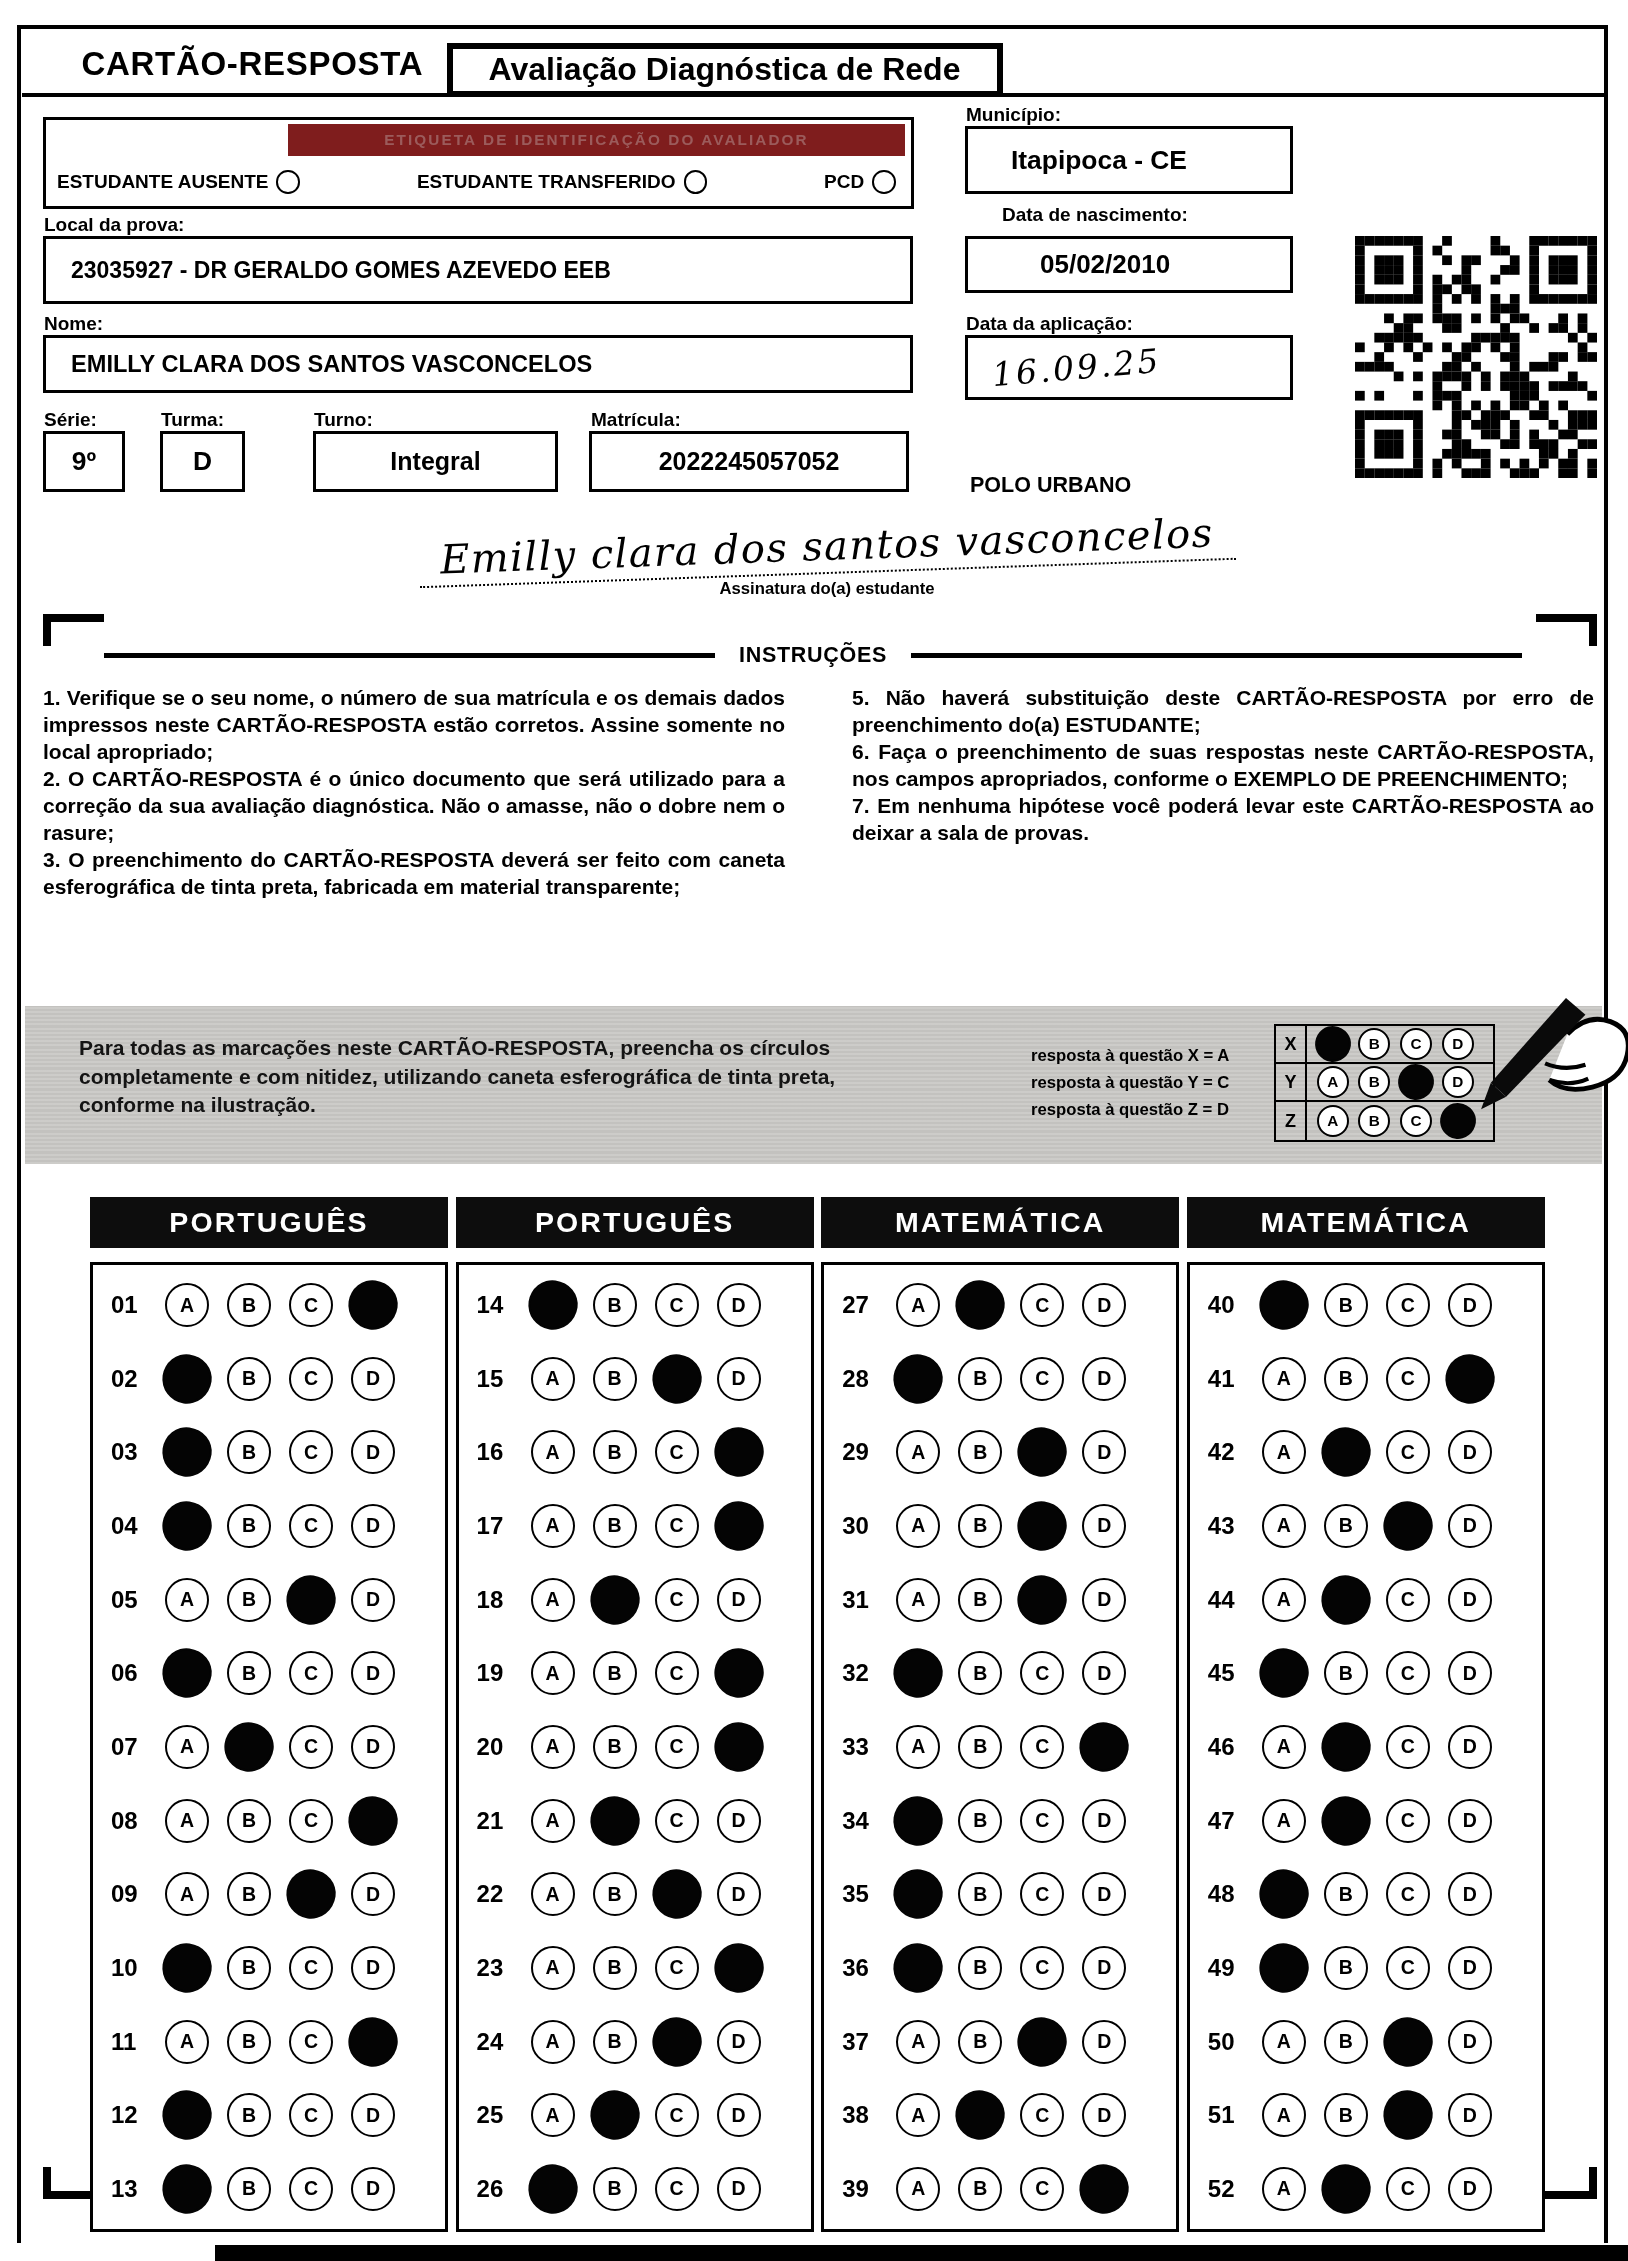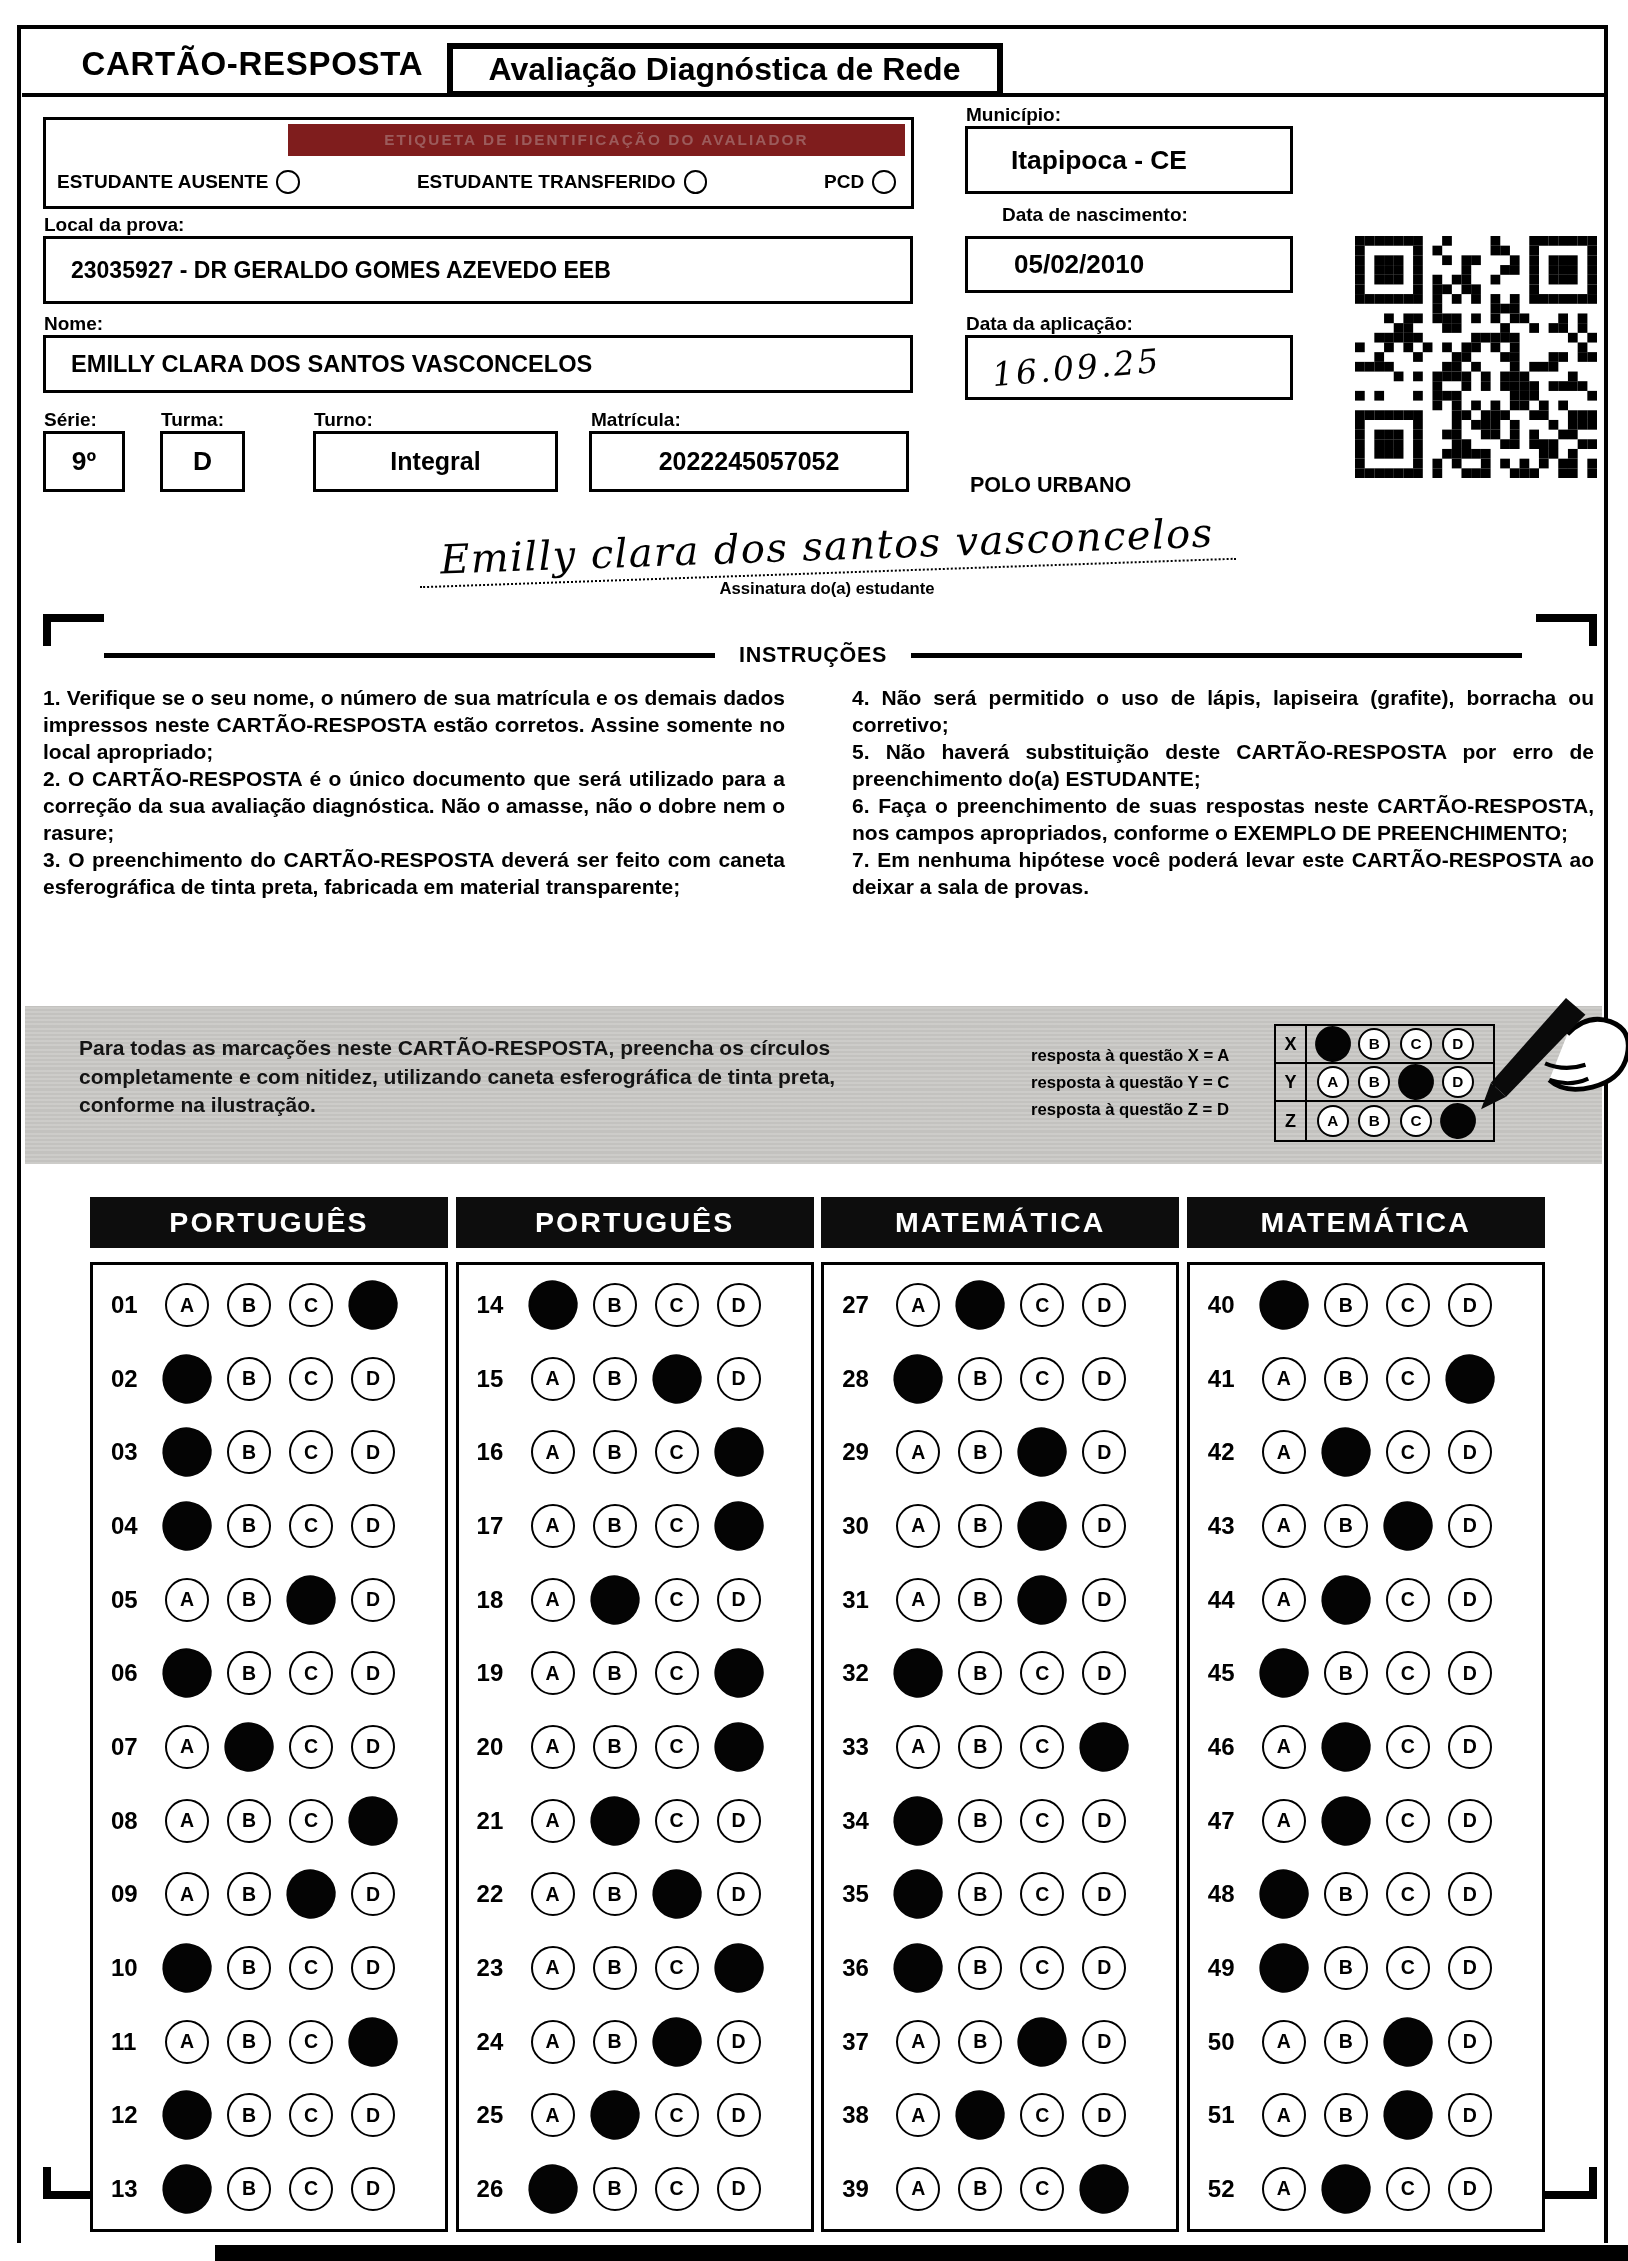--- a/index.html
+++ b/index.html
@@ -33,21 +33,21 @@
   
   .fld-label { position:absolute; font-size:19px; font-weight:bold; }
   .fld-box { position:absolute; border:3.5px solid #000; display:flex; align-items:center; font-weight:bold; background:#fff; }
   .lab-local { left:44px; top:214px; }          .box-local { left:43px; top:236px; width:870px; height:68px; font-size:23px; padding-left:25px; }
   .lab-nome { left:44px; top:313px; }           .box-nome { left:43px; top:335px; width:870px; height:58px; font-size:23.6px; padding-left:25px; }
   .lab-serie { left:44px; top:409px; }          .box-serie { left:43px; top:431px; width:82px; height:61px; justify-content:center; font-size:26.4px; }
   .lab-turma { left:161px; top:409px; }         .box-turma { left:160px; top:431px; width:85px; height:61px; justify-content:center; font-size:26.4px; }
   .lab-turno { left:314px; top:409px; }         .box-turno { left:313px; top:431px; width:245px; height:61px; justify-content:center; font-size:25px; }
   .lab-matricula { left:591px; top:409px; }     .box-matricula { left:589px; top:431px; width:320px; height:61px; justify-content:center; font-size:25px; }
   .lab-municipio { left:966px; top:104px; }    .box-municipio { left:965px; top:126px; width:328px; height:68px; font-size:26.4px; padding-left:43px; }
-  .lab-nascimento { left:966px; top:204px;margin-left:36px; }   .box-nascimento { left:965px; top:236px; width:328px; height:57px; font-size:26px; padding-left:46px; }
+  .lab-nascimento { left:966px; top:204px;margin-left:36px; }   .box-nascimento { left:965px; top:236px; width:328px; height:57px; font-size:26px; padding-left:72px; }
   .lab-aplicacao { left:966px; top:313px; }    .box-aplicacao { left:965px; top:335px; width:328px; height:65px; }
   .hand-date { font-family:"DejaVu Serif", serif; font-style:italic; font-weight:normal; font-size:33px;
                transform:rotate(-5deg); margin-left:23.6px; letter-spacing:2.8px; }
   .polo { position:absolute; left:970px; top:473px; font-size:21.5px; font-weight:bold; }
 
   
   .qr { position:absolute; left:1355px; top:236px; width:242px; height:242px; }
   .qr svg { width:100%; height:100%; }
   .qr rect { fill:#000; }
 
@@ -492,21 +492,20 @@
   <div class="inst-header">
     <span class="inst-title">INSTRUÇÕES</span>
   </div>
   <div class="inst-cols">
     <div class="inst-col">
         <p class="inst-p">1. Verifique se o seu nome, o número de sua matrícula e os demais dados impressos neste CARTÃO-RESPOSTA estão corretos. Assine somente no local apropriado;</p>
         <p class="inst-p">2. O CARTÃO-RESPOSTA é o único documento que será utilizado para a correção da sua avaliação diagnóstica. Não o amasse, não o dobre nem o rasure;</p>
         <p class="inst-p">3. O preenchimento do CARTÃO-RESPOSTA deverá ser feito com caneta esferográfica de tinta preta, fabricada em material transparente;</p>
       </div>
     <div class="inst-col">
-        <p class="inst-p">4. Não será permitido o uso de lápis, lapiseira (grafite), borracha ou corretivo;</p>
         <p class="inst-p">5. Não haverá substituição deste CARTÃO-RESPOSTA por erro de preenchimento do(a) ESTUDANTE;</p>
         <p class="inst-p">6. Faça o preenchimento de suas respostas neste CARTÃO-RESPOSTA, nos campos apropriados, conforme o EXEMPLO DE PREENCHIMENTO;</p>
         <p class="inst-p">7. Em nenhuma hipótese você poderá levar este CARTÃO-RESPOSTA ao deixar a sala de provas.</p>
       </div>
   </div>
 
   <div class="band">
     <div class="band-text">Para todas as marcações neste CARTÃO-RESPOSTA, preencha os círculos completamente e com nitidez, utilizando caneta esferográfica de tinta preta, conforme na ilustração.</div>
     <div class="legend">
         <div class="legend-line">resposta à questão X = A</div>

